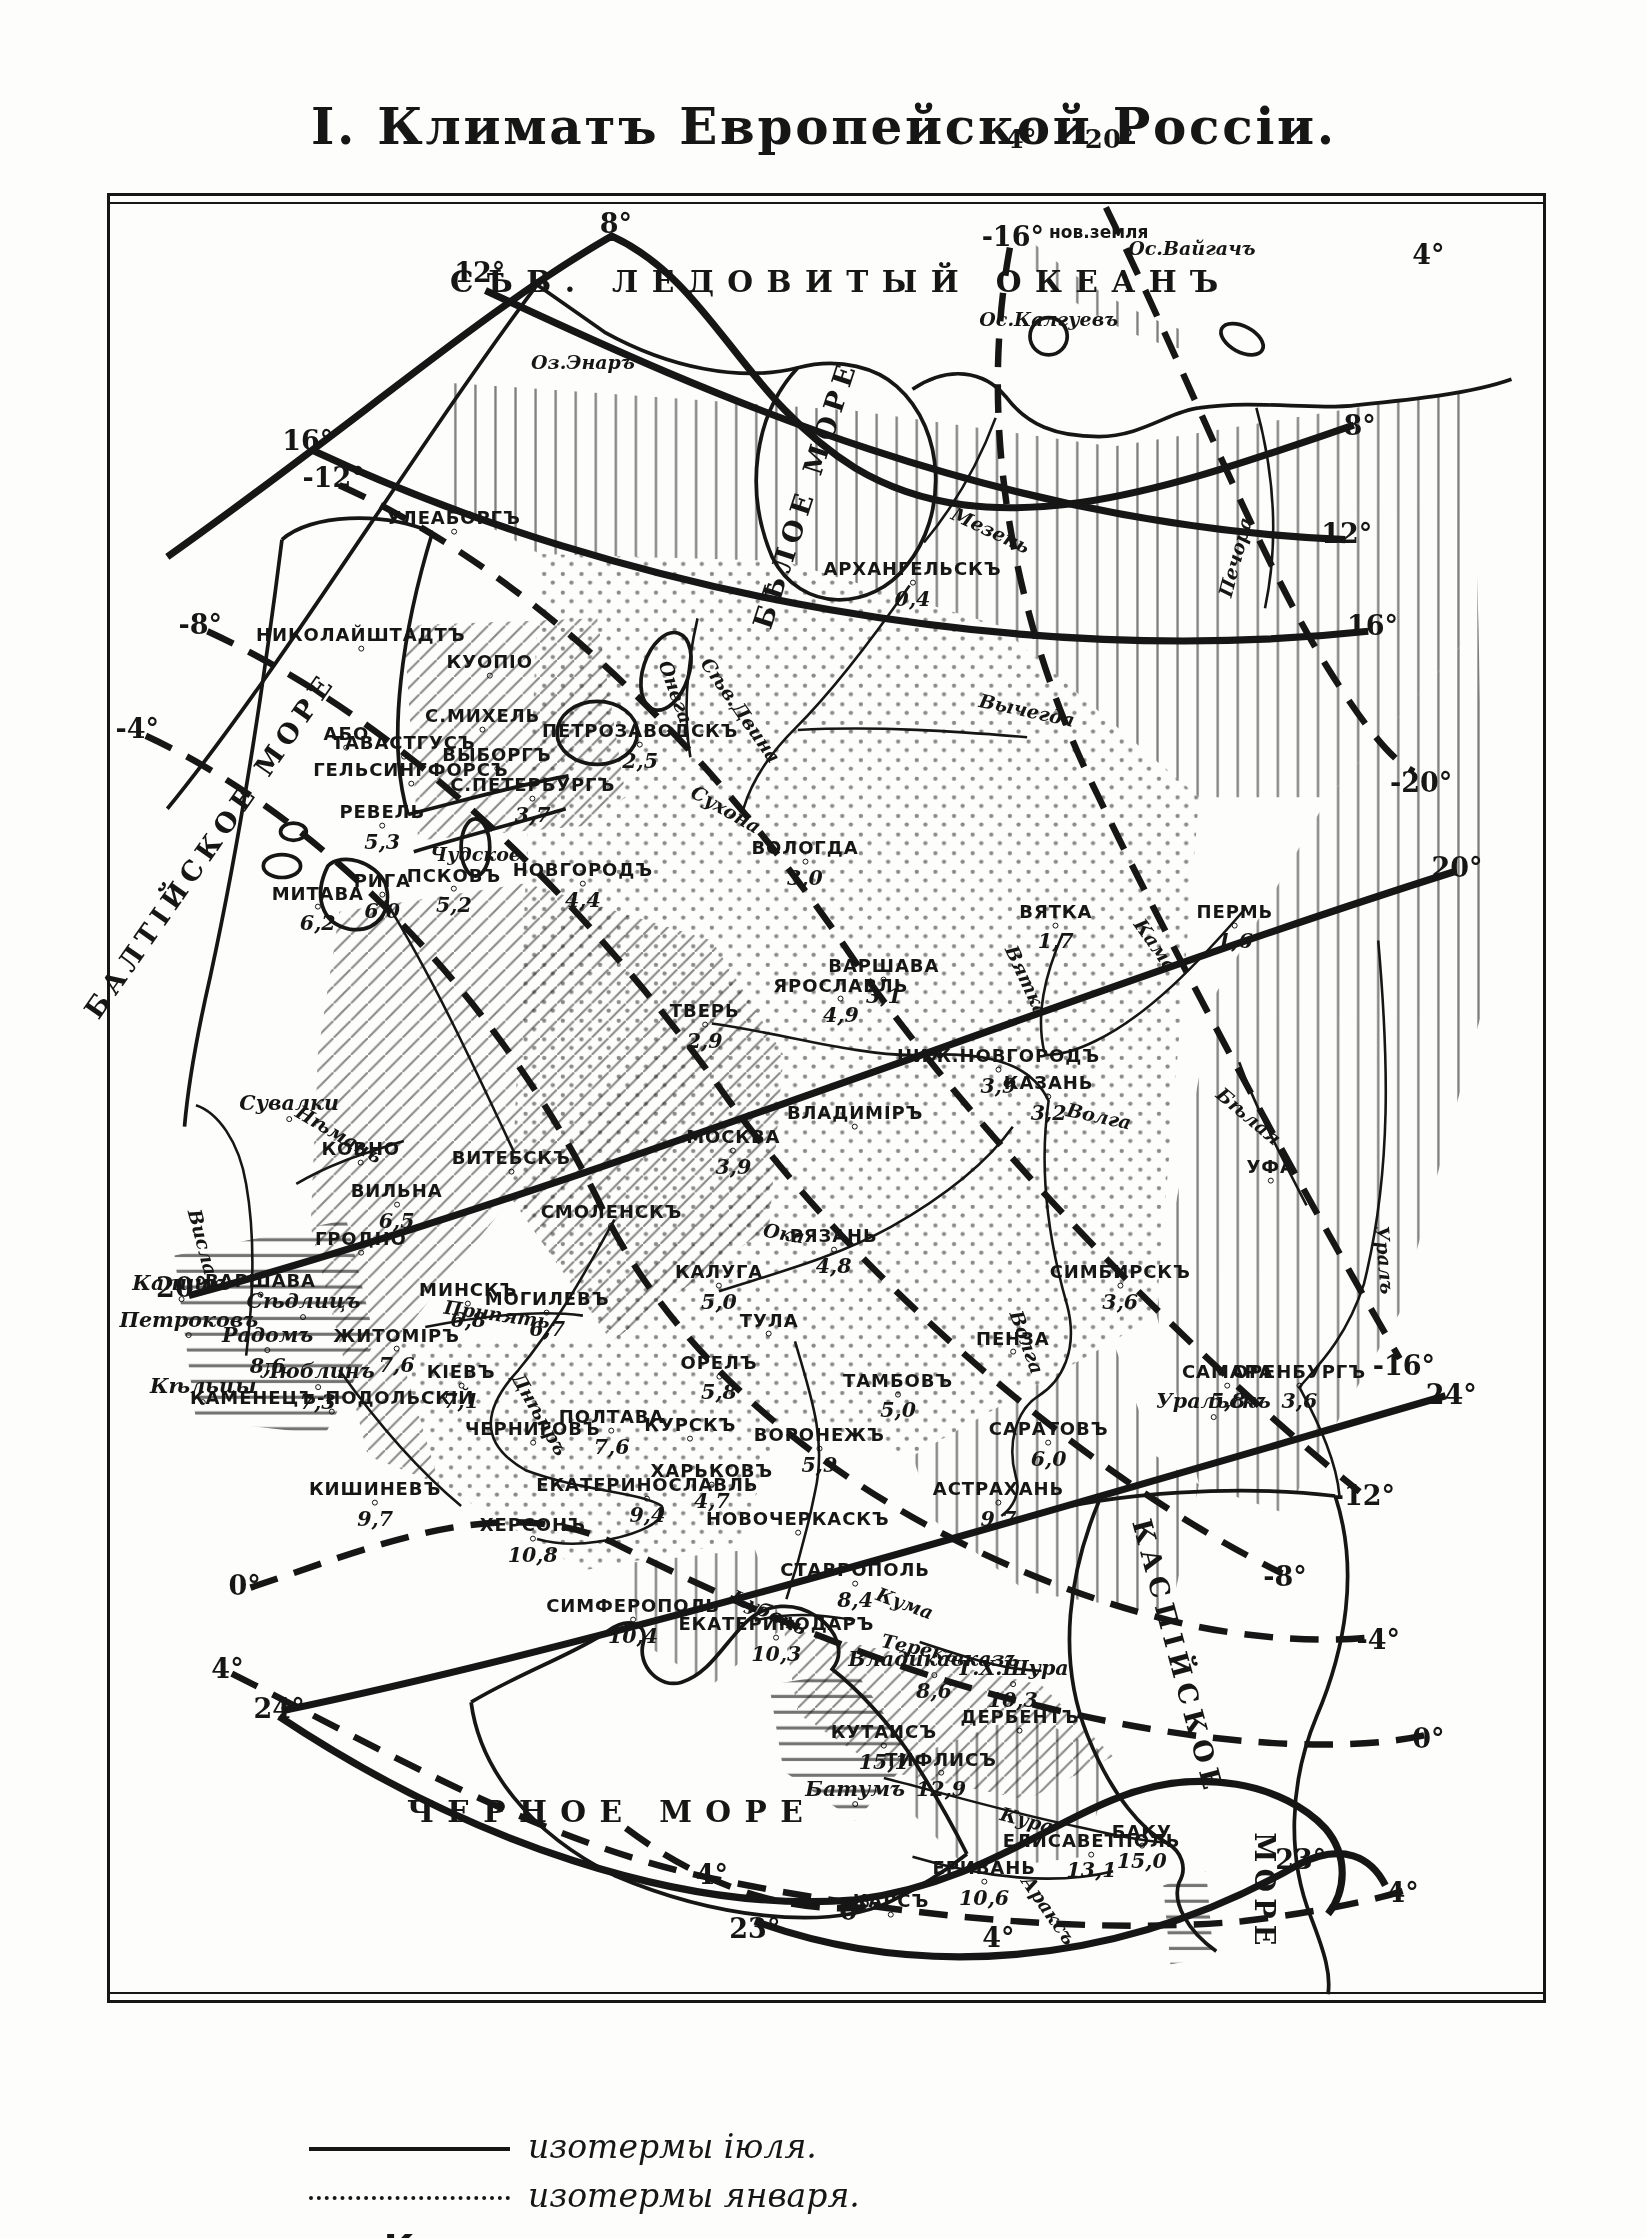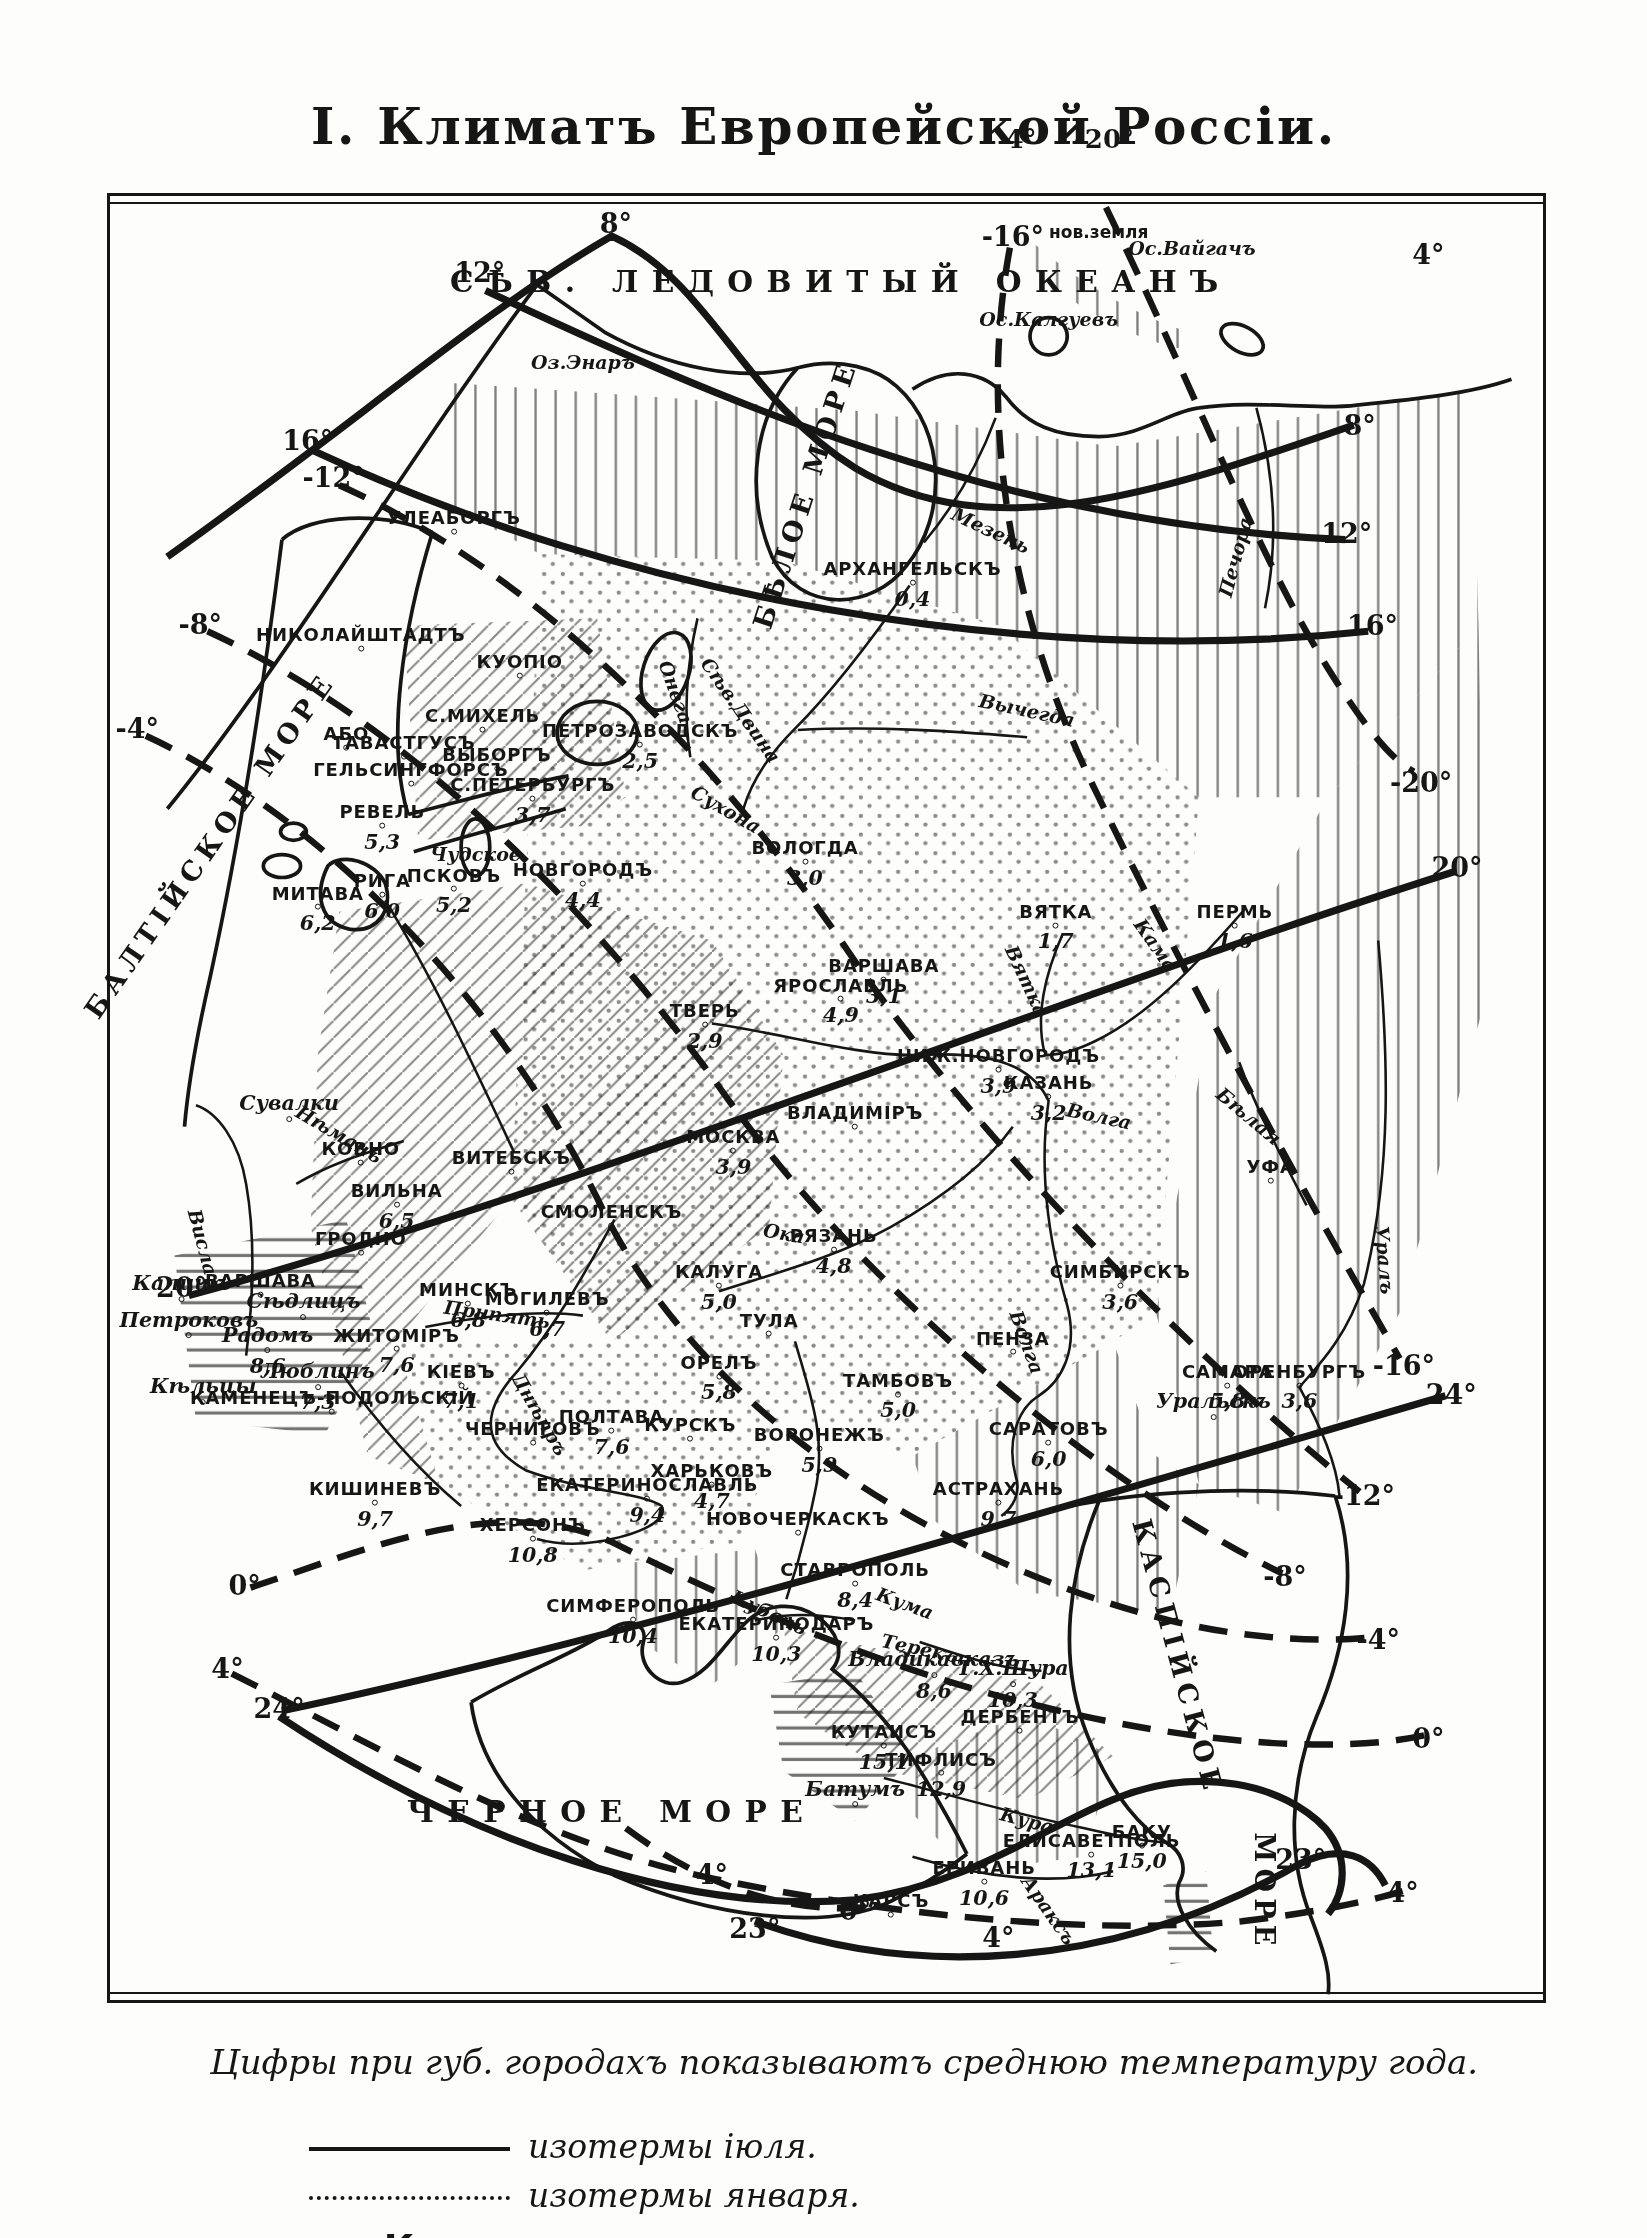--- a/index.html
+++ b/index.html
@@ -220,21 +220,21 @@
     <div class="mlabel city" style="left: 24%; top: 18%; position: absolute;">
         <span class="nm">УЛЕАБОРГЪ</span>
         <span class="dot"></span>
 
       </div>
         <div class="mlabel city" style="left: 17.5%; top: 24.5%; position: absolute;">
         <span class="nm">НИКОЛАЙШТАДТЪ</span>
         <span class="dot"></span>
 
       </div>
-        <div class="mlabel city" style="left: 26.5%; top: 26%; position: absolute; margin-left: 30px;">
+        <div class="mlabel city" style="left: 26.5%; top: 26%; position: absolute;">
         <span class="nm">КУОПІО</span>
         <span class="dot"></span>
 
       </div>
         <div class="mlabel city" style="left: 26%; top: 29%; position: absolute;">
         <span class="nm">С.МИХЕЛЬ</span>
         <span class="dot"></span>
 
       </div>
         <div class="mlabel city" style="left: 16.5%; top: 30%; position: absolute;">
@@ -641,21 +641,20 @@
         <div class="mlabel iso" style="left: 92%; top: 85.5%; position: absolute;">0°</div>
         <div class="mlabel iso" style="left: 83.1%; top: 92.2%; position: absolute;">23°</div>
         <div class="mlabel iso" style="left: 90.2%; top: 94%; position: absolute;">4°</div>
         <div class="mlabel iso" style="left: 42%; top: 93%; position: absolute;">4°</div>
         <div class="mlabel iso" style="left: 45%; top: 96%; position: absolute;">23°</div>
         <div class="mlabel iso" style="left: 52%; top: 95%; position: absolute;">0°</div>
         <div class="mlabel iso" style="left: 62%; top: 96.5%; position: absolute;">4°</div>
       </div>
   </div>
 
-  <div id="leg-note">Цифры при губ. городахъ показываютъ среднюю температуру года.</div>
   <div id="ln-july" class="leg-line"></div>
   <div id="lb-july">изотермы іюля.</div>
   <div id="ln-jan" class="leg-line"></div>
   <div id="lb-jan">изотермы января.</div>
 
   <div id="precip-title">Количество осадковъ въ милиметрахъ:</div>
 
 </div>
 
 

